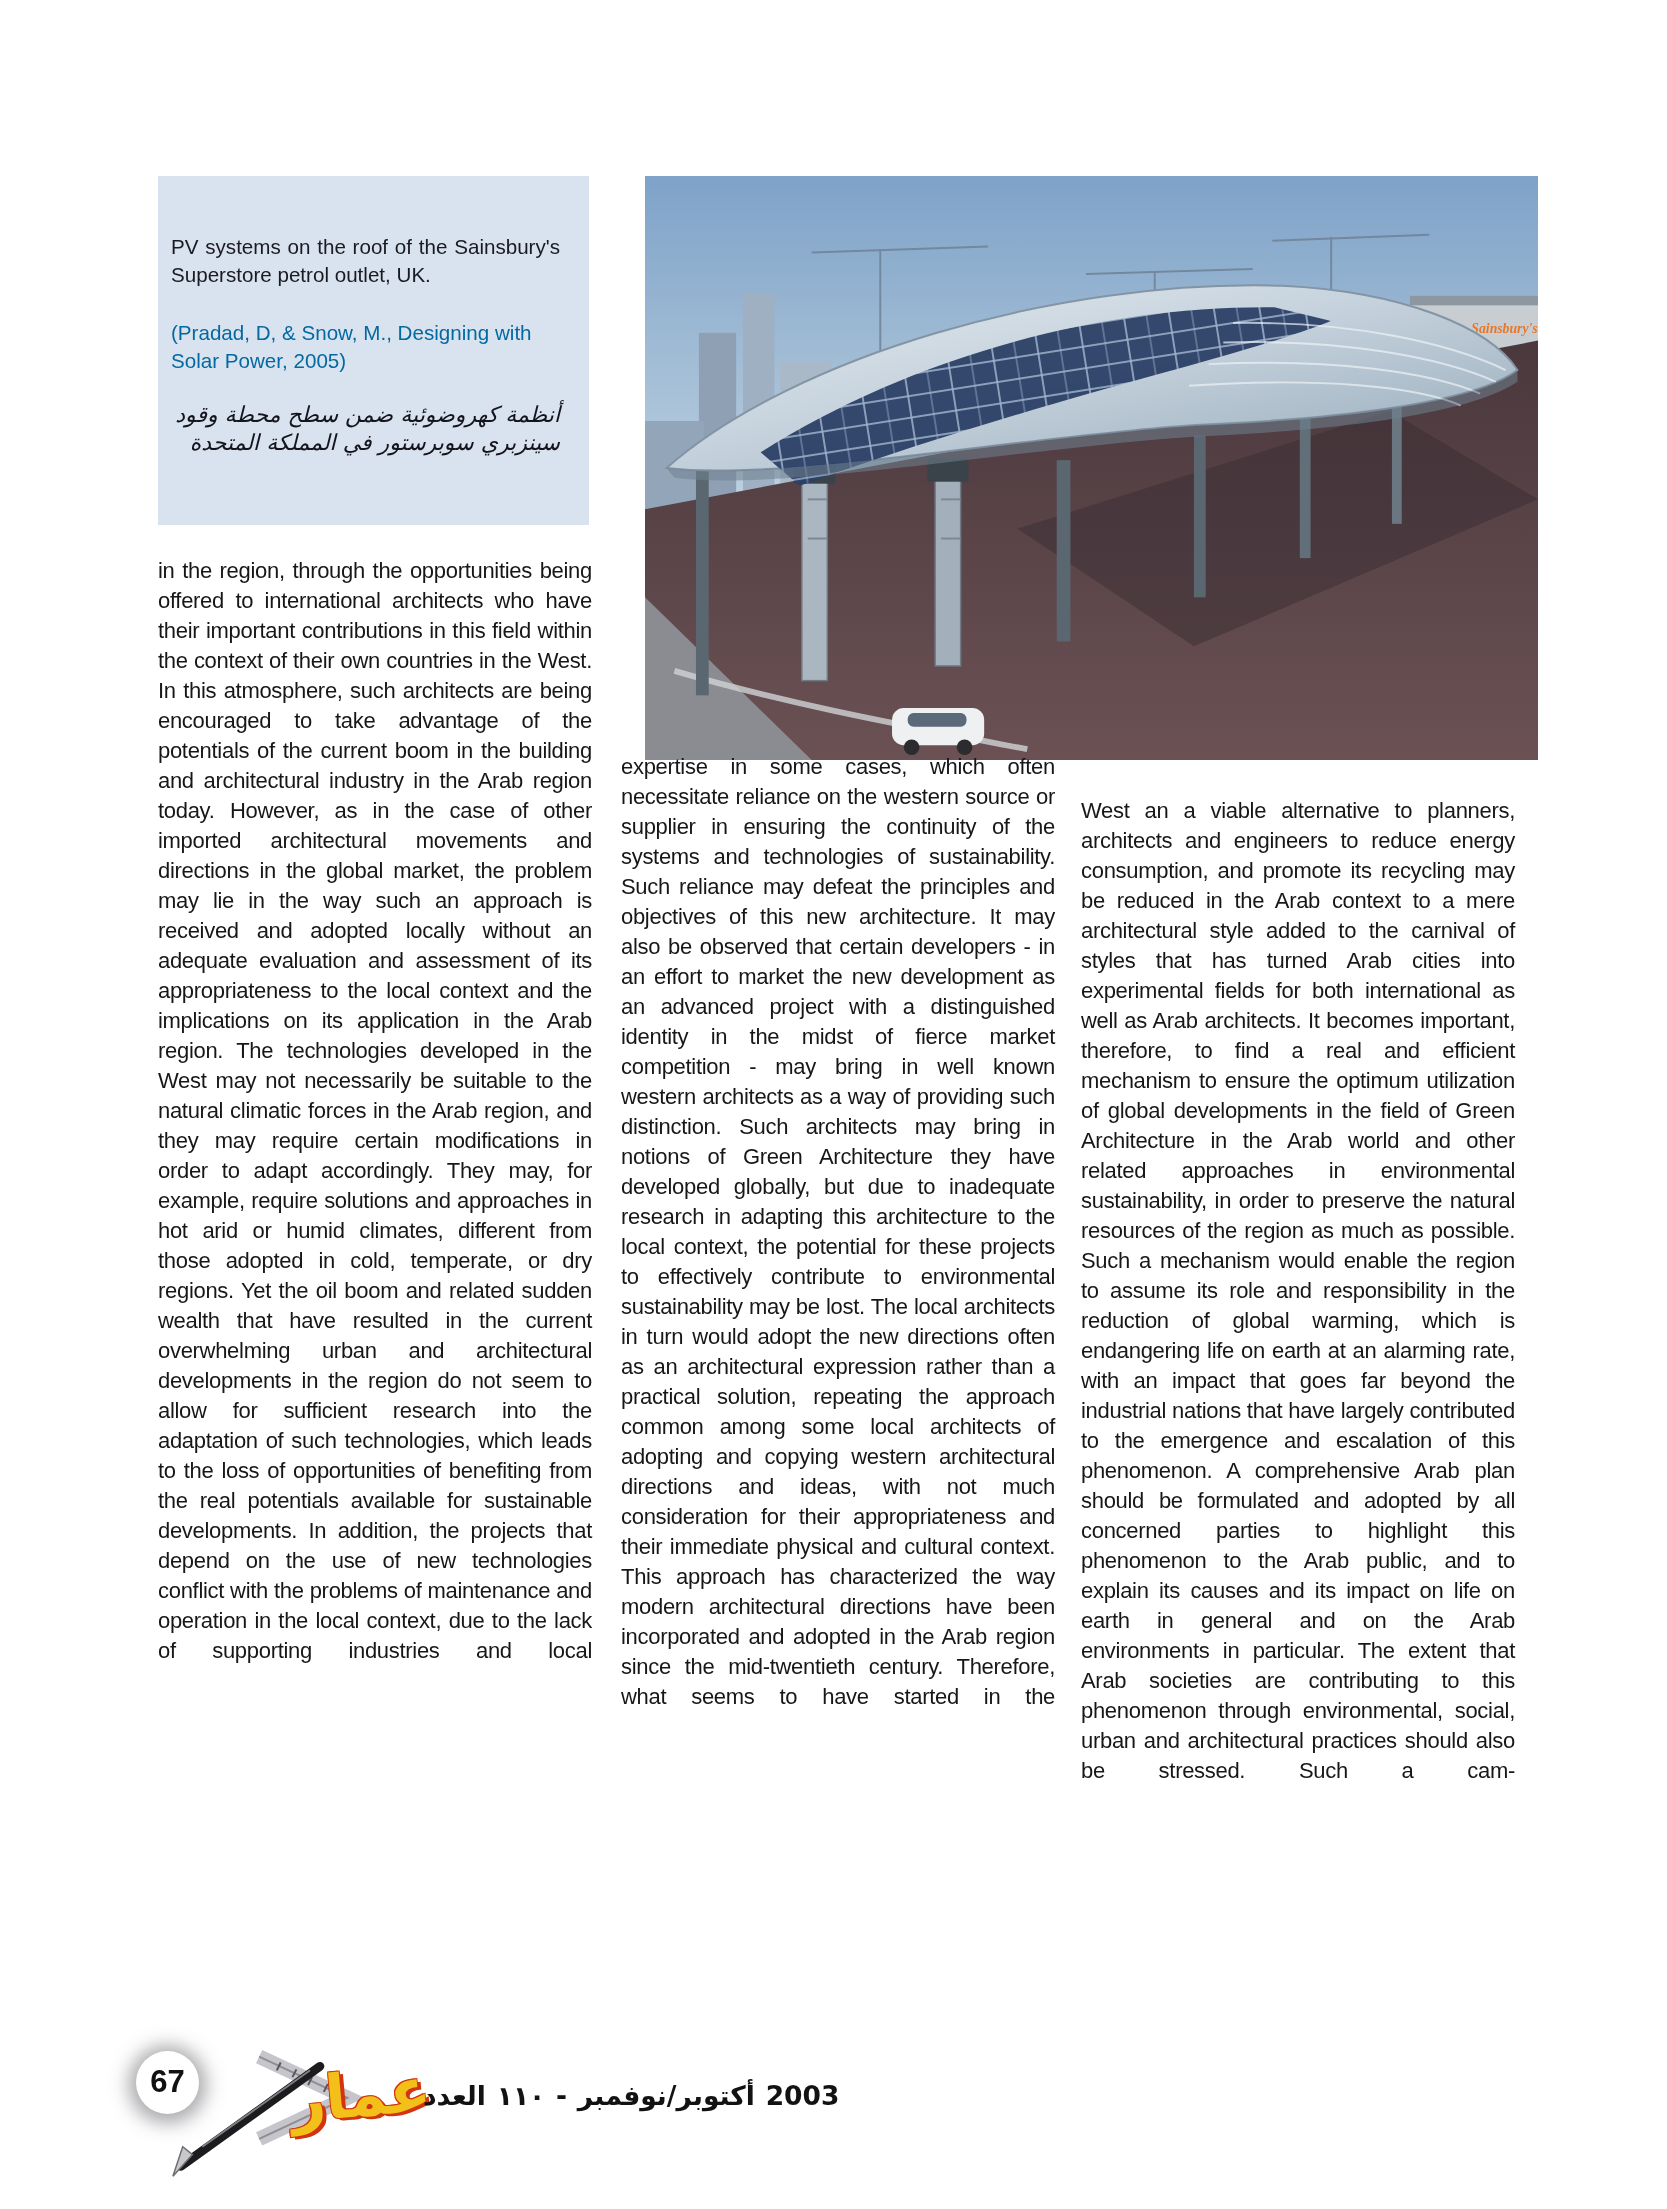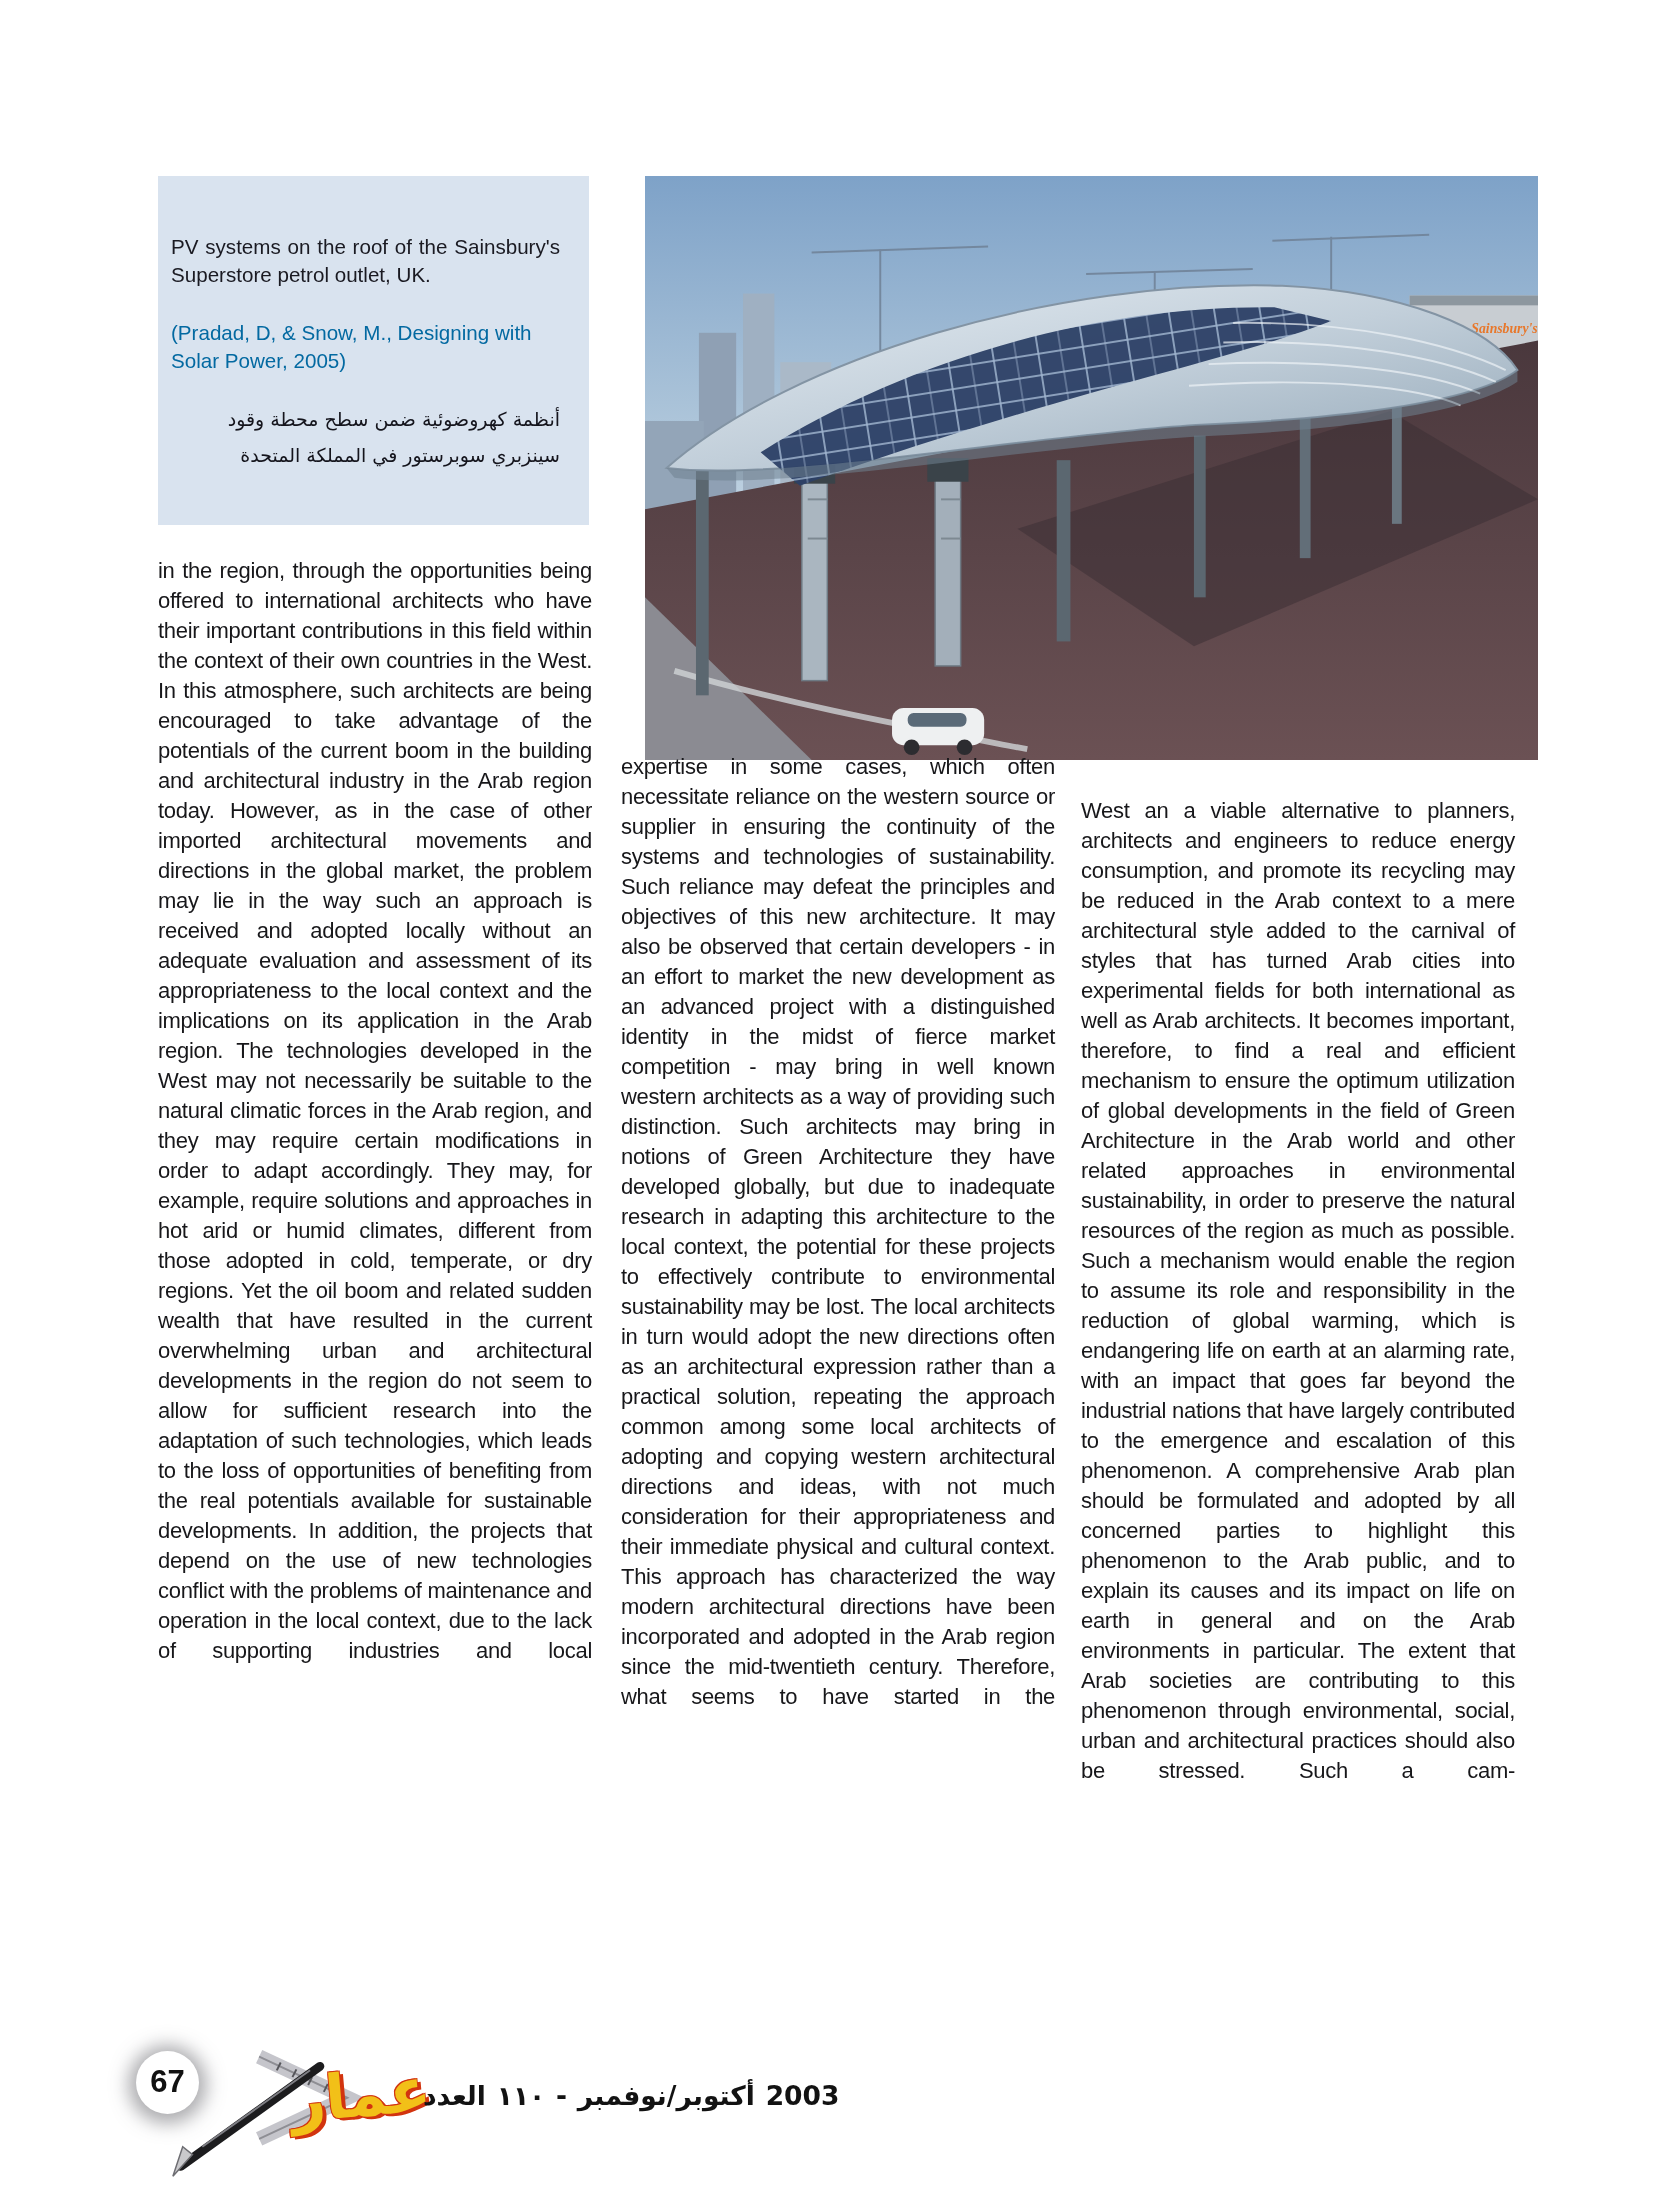--- a/index.html
+++ b/index.html
@@ -9,21 +9,21 @@
   }
   
   .caption-box {
     position:absolute; left:158px; top:176px; width:431px; height:349px;
     background:#d9e3ef; box-sizing:border-box; padding:57px 29px 0 13px;
   }
   .cap-en { margin:0; font-size:20.6px; line-height:28px; text-align:justify; color:#1a1a22; }
   .cap-src { margin:30px 0 0; font-size:20.6px; line-height:28px; color:#0369a1; }
   .cap-ar {
     margin:25.5px 0 0; direction:rtl; text-align:right;
-    font-family:"DejaVu Sans", sans-serif; font-size:19px; line-height:36px; color:#14141c;
+    font-family:"DejaVu Sans", sans-serif; font-size:22px; line-height:28px; color:#14141c;font-style:italic;
   }
   
   .photo { position:absolute; left:621px; top:176px; width:893px; height:584px; overflow:hidden;padding-left:24px; }
   .photo svg { display:block; width:100%; height:100%; }
   
   .col {
     position:absolute; width:434px;
     font-size:22px; line-height:30px; letter-spacing:-0.3px;
     text-align:justify; text-align-last:justify; color:#17171a;
   }

